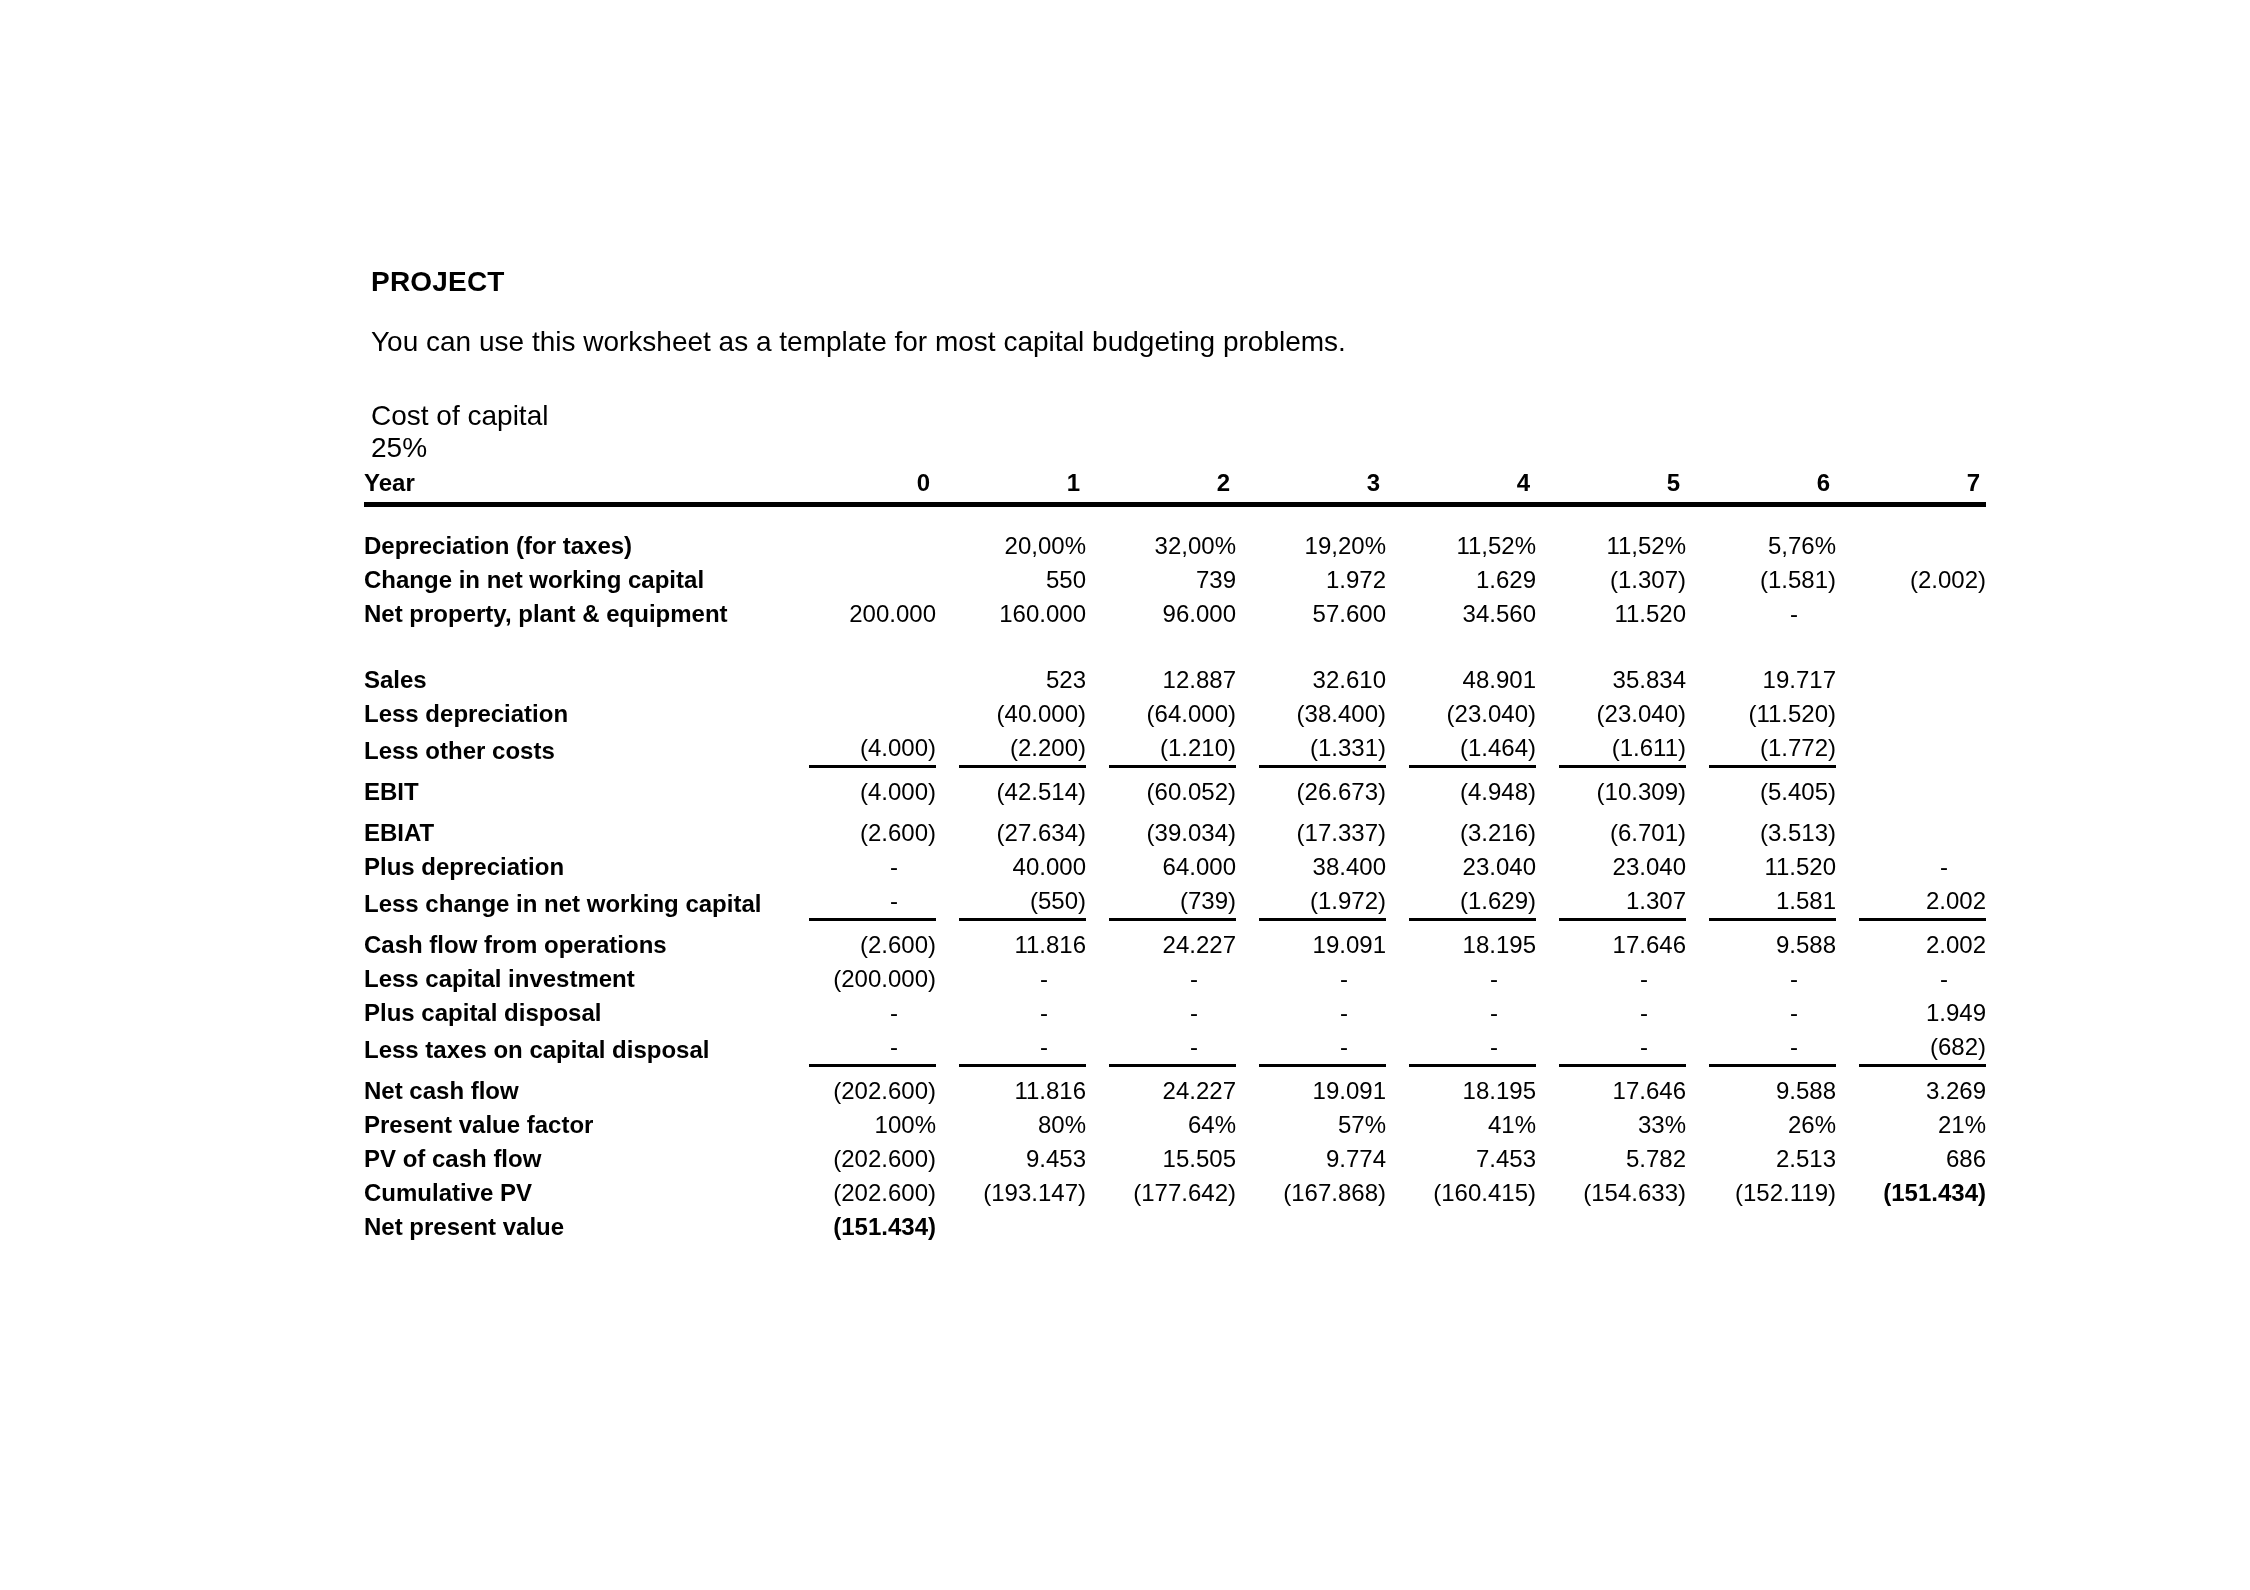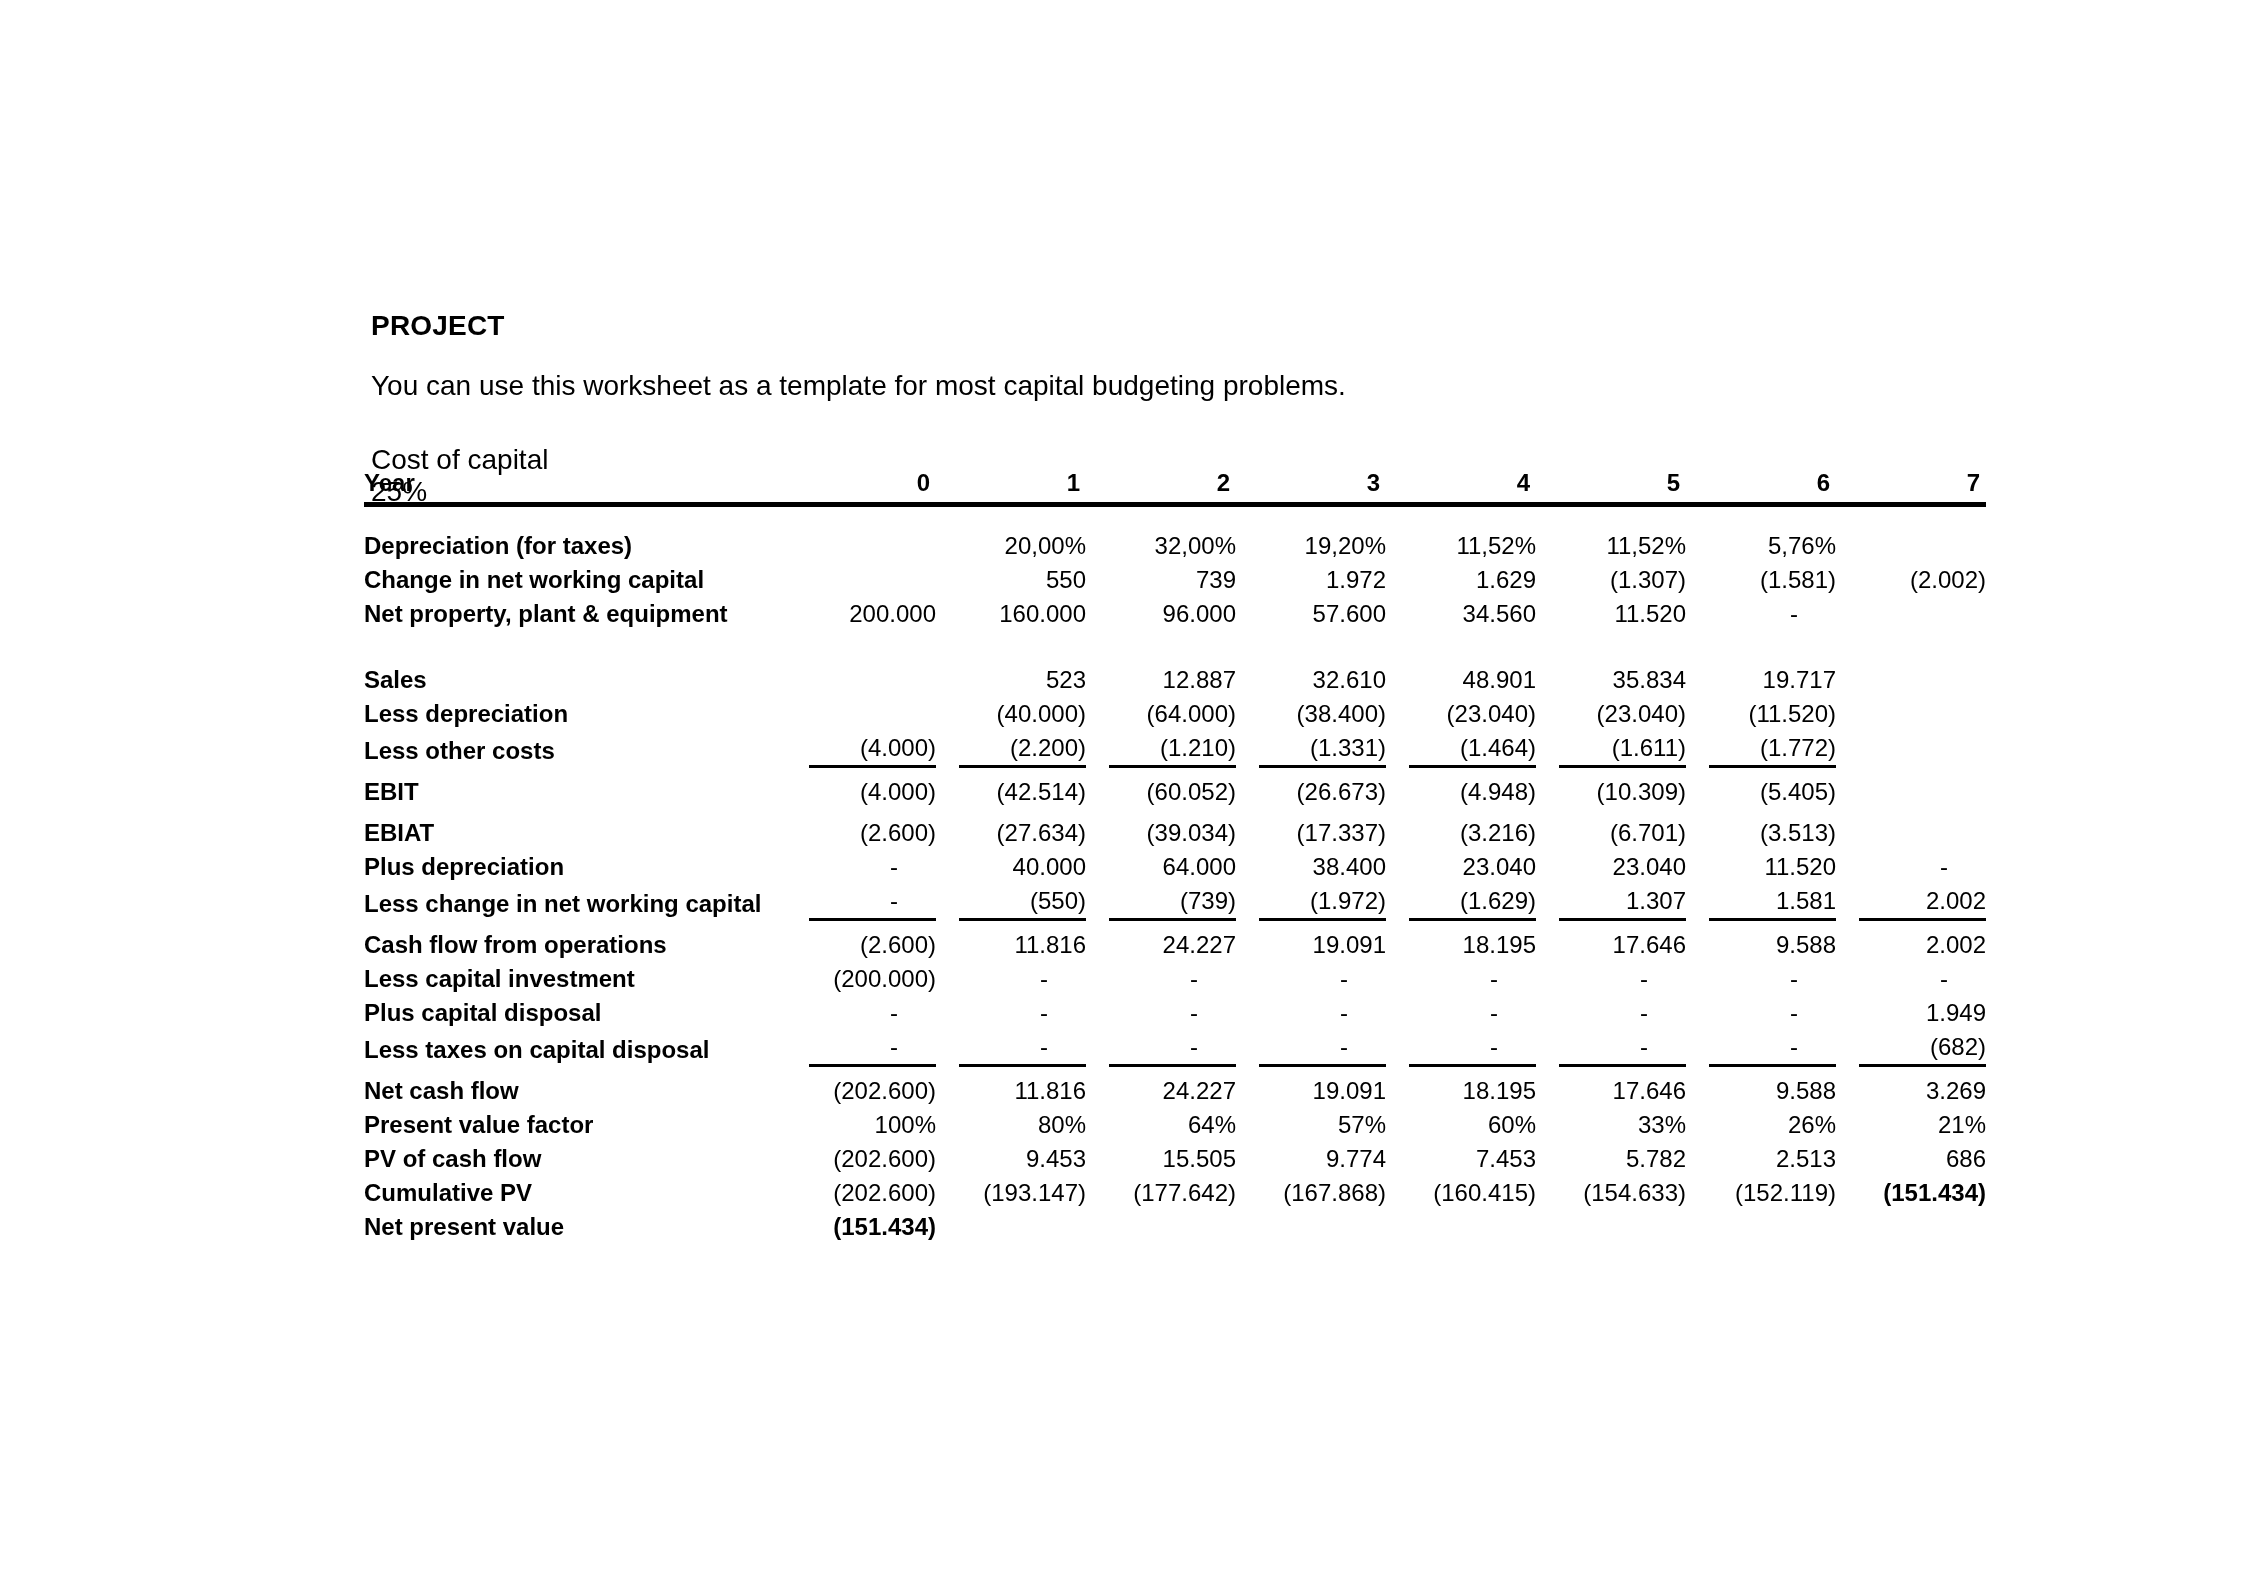--- a/index.html
+++ b/index.html
@@ -1,18 +1,18 @@
 <!DOCTYPE html>
 <html><head>
 <meta charset="utf-8">
 <style>
   * { margin:0; padding:0; box-sizing:border-box; }
   html,body { width:2250px; height:1590px; background:#ffffff; overflow:hidden;
               font-family:"Liberation Sans", sans-serif; color:#000000; }
-  .abs { position:absolute;margin-top:44px; }
+  .abs { position:absolute; }
 
   .title { left:371px; top:266px; font-size:28px; font-weight:bold; letter-spacing:0.2px; }
   .desc  { left:371px; top:326px; font-size:28px; }
   .cost-row { left:371px; top:400px; width:566px; display:flex; justify-content:space-between; font-size:28px;flex-direction:column; }
 
   table.ws { position:absolute; left:364px; top:464px; border-collapse:collapse; table-layout:fixed; }
   table.ws td { padding:0; height:34px; line-height:34px; font-size:24px; vertical-align:bottom; white-space:nowrap; }
   td.lblcol { width:422px; text-align:left; font-weight:bold; padding-left:6px; }
   td.c { width:150px; text-align:right; }
   tr.yearrow td { border-bottom:5px solid #000; font-weight:bold; height:38px; line-height:38px; }
@@ -255,21 +255,21 @@
     <td class="c"><span class="num">9.588</span></td>
     <td class="c"><span class="num">3.269</span></td>
   </tr>
 
   <tr>
     <td class="lblcol">Present value factor</td>
     <td class="c"><span class="num">100%</span></td>
     <td class="c"><span class="num">80%</span></td>
     <td class="c"><span class="num">64%</span></td>
     <td class="c"><span class="num">57%</span></td>
-    <td class="c"><span class="num">60%</span></td>
+    <td class="c"><span class="num">41%</span></td>
     <td class="c"><span class="num">33%</span></td>
     <td class="c"><span class="num">26%</span></td>
     <td class="c"><span class="num">21%</span></td>
   </tr>
 
   <tr>
     <td class="lblcol">PV of cash flow</td>
     <td class="c"><span class="num">(202.600)</span></td>
     <td class="c"><span class="num">9.453</span></td>
     <td class="c"><span class="num">15.505</span></td>

